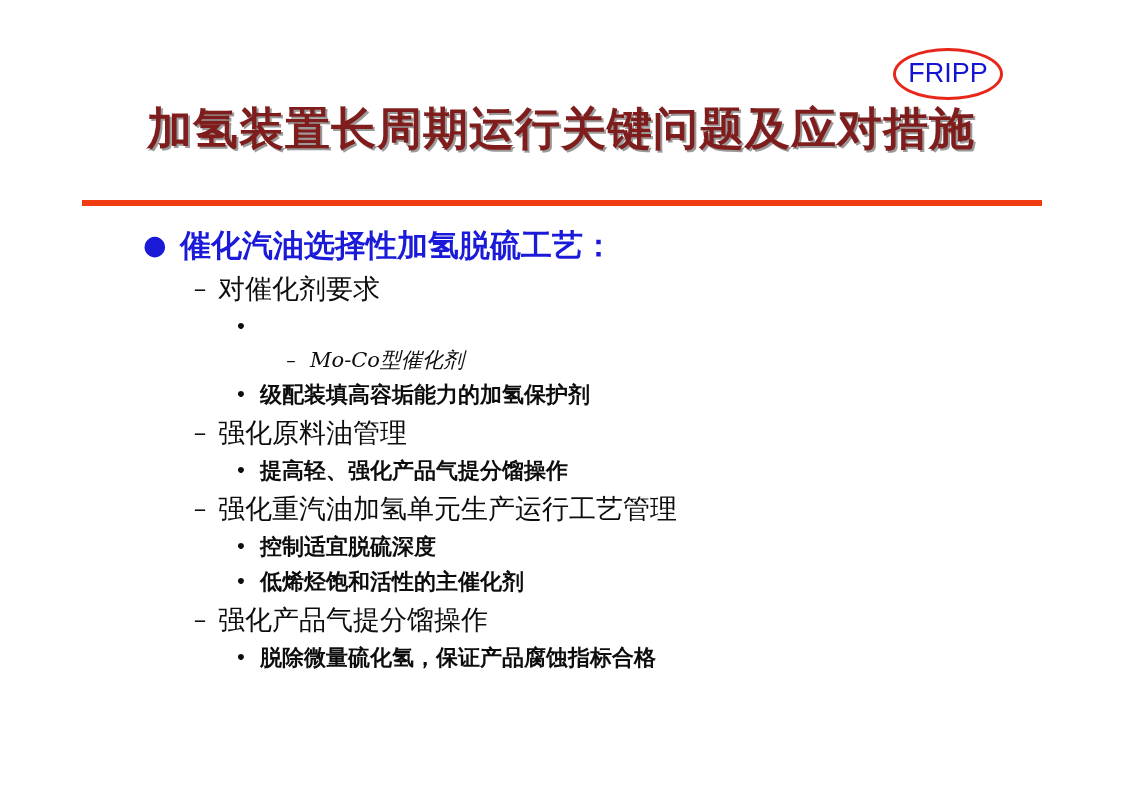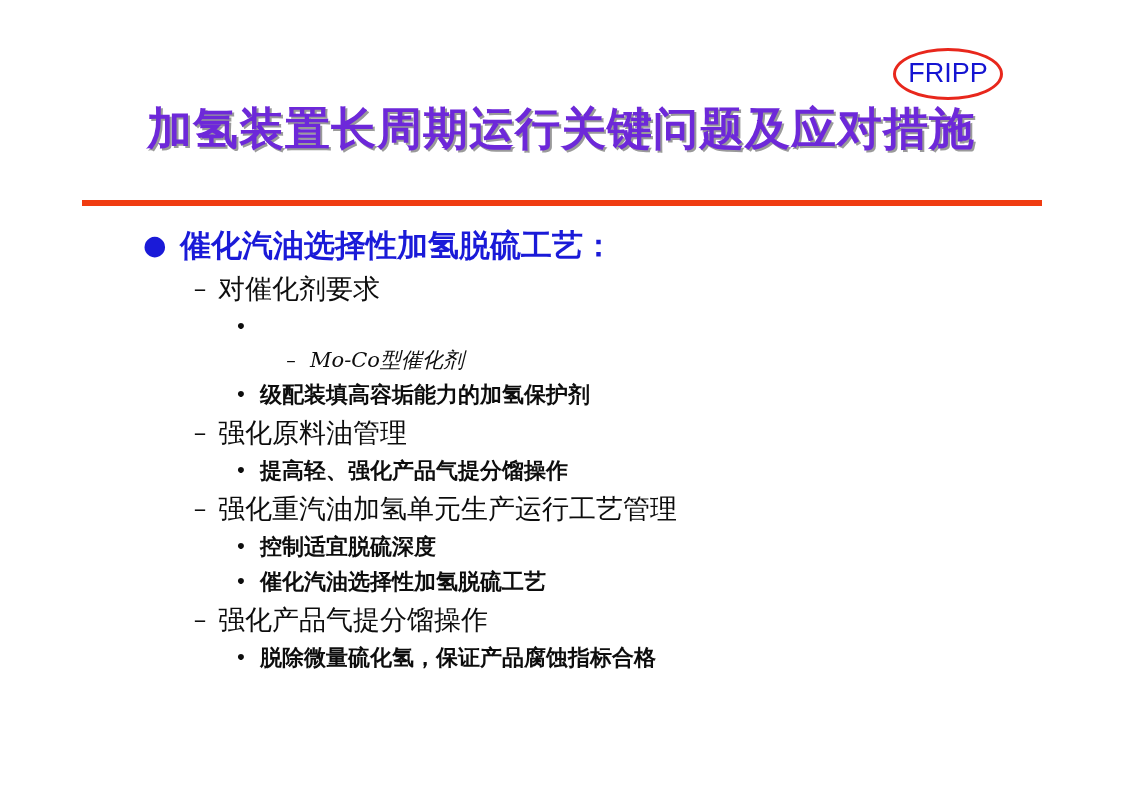--- a/index.html
+++ b/index.html
@@ -50,21 +50,21 @@
     box-sizing: border-box;
   }
 
   
   .title {
     position: absolute;
     left: 0;
     top: 100px;
     width: 1122px;
     text-align: center;
-    color: #6d28d9;
+    color: #7f1d1d;
     font-family: "DejaVu Sans", "Liberation Sans", sans-serif;
     font-weight: bold;
     font-size: 45px;
     line-height: 58px;
     letter-spacing: 1px;
     text-shadow: 2px 2px 0 #9a9a9a;
     white-space: nowrap;
   }
 
   
@@ -205,21 +205,21 @@
       <span class="txt">强化重汽油加氢单元生产运行工艺管理</span>
     </div>
 
     <div class="line lvl3">
       <span class="marker">•</span>
       <span class="txt">控制适宜脱硫深度</span>
     </div>
 
     <div class="line lvl3">
       <span class="marker">•</span>
-      <span class="txt">催化汽油选择性加氢脱硫工艺</span>
+      <span class="txt">低烯烃饱和活性的主催化剂</span>
     </div>
 
     <div class="line lvl2">
       <span class="marker">–</span>
       <span class="txt">强化产品气提分馏操作</span>
     </div>
 
     <div class="line lvl3">
       <span class="marker">•</span>
       <span class="txt">脱除微量硫化氢，保证产品腐蚀指标合格</span>

